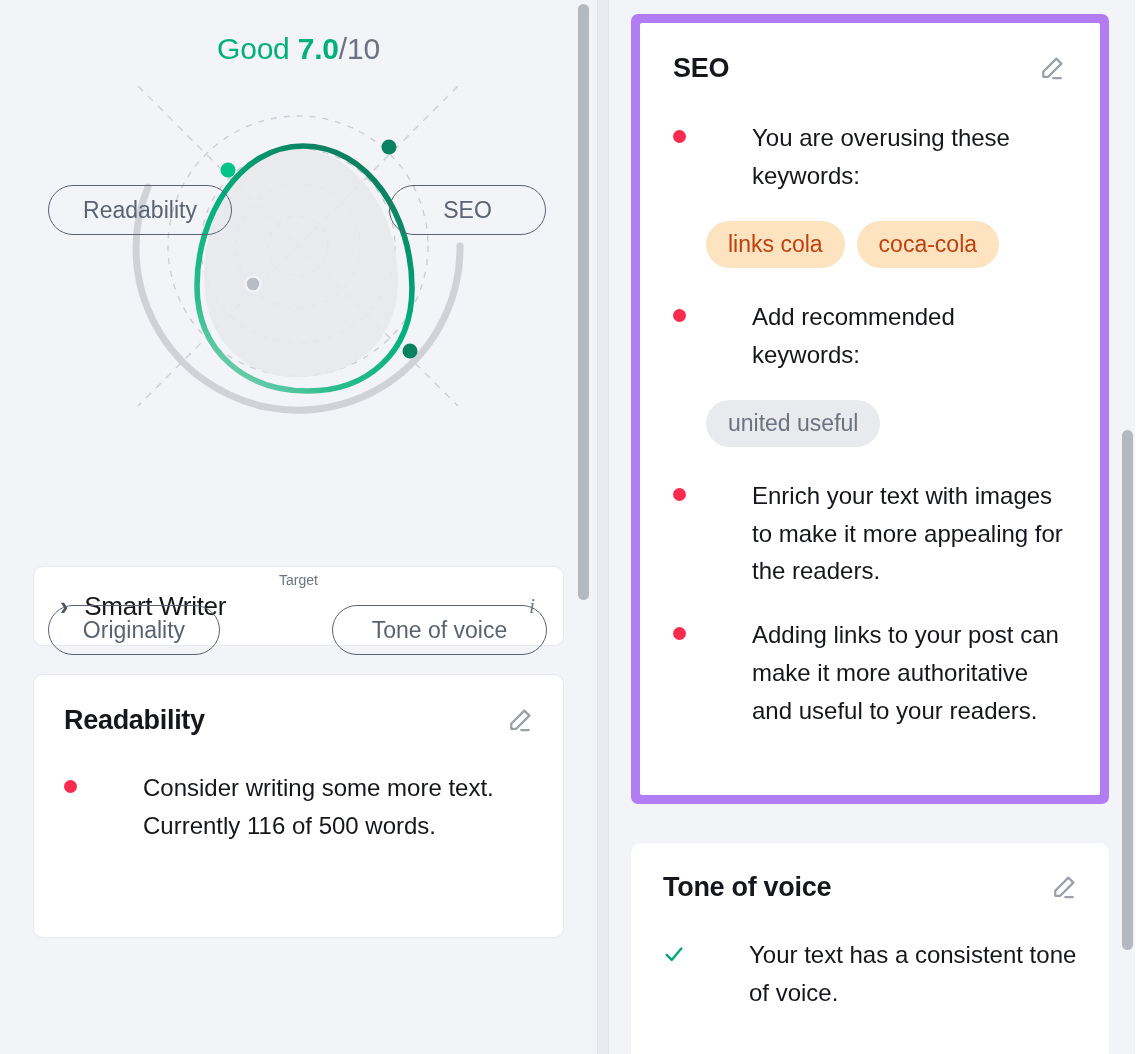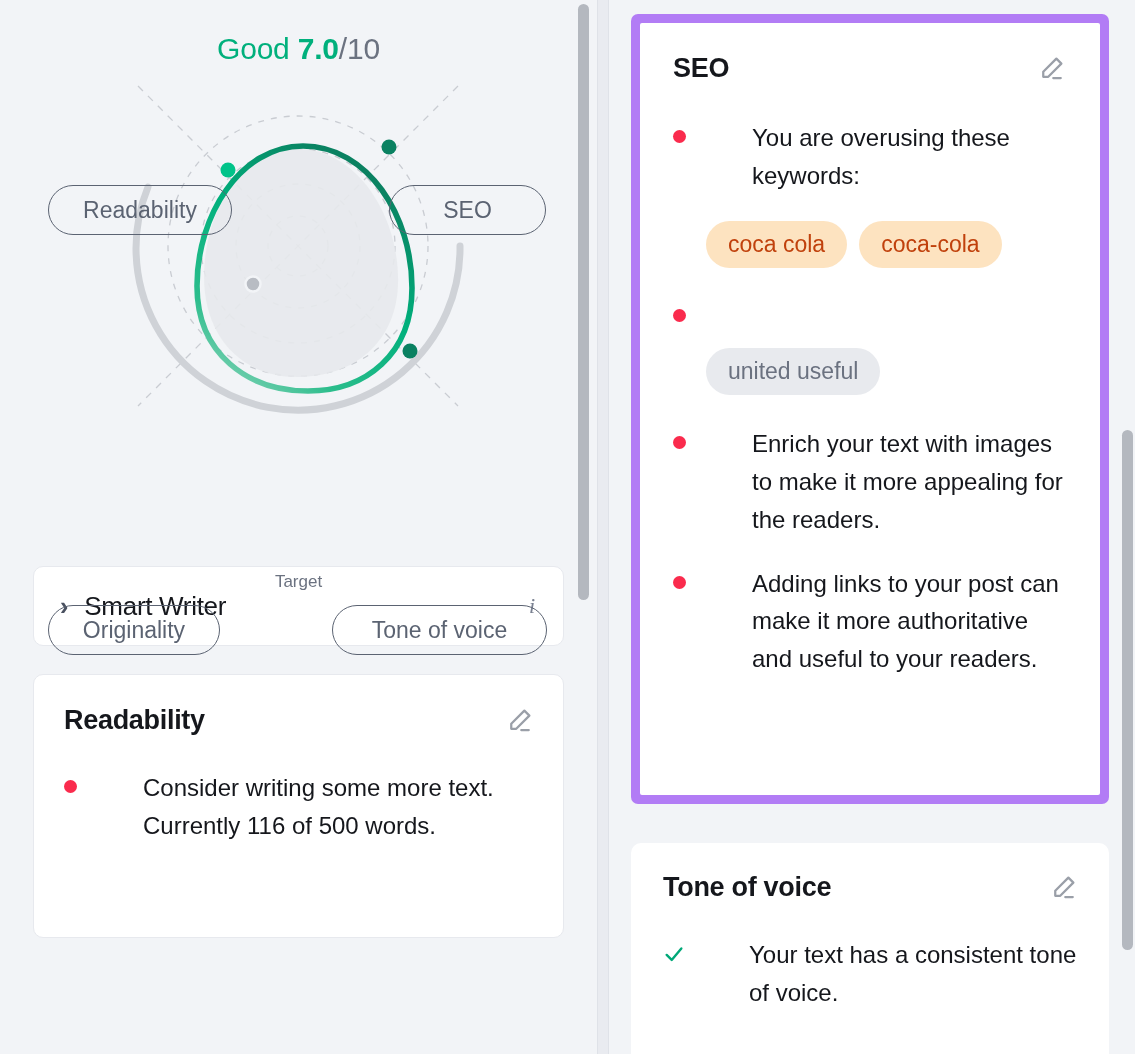--- a/index.html
+++ b/index.html
@@ -59,21 +59,21 @@
   .chip-readability { left: 48px;  top: 119px; width: 184px; }
   .chip-seo         { left: 389px; top: 119px; width: 157px; }
   .chip-originality { left: 48px;  top: 539px; width: 172px; }
   .chip-tone        { left: 332px; top: 539px; width: 215px; }
 
   .target-label {
     position: absolute;
     left: 0; right: 0;
     top: 506px;
     text-align: center;
-    font-size: 17px;
+    font-size: 14px;
     color: #6b7280;
   }
 
   
   .left-cards { padding: 0 33px; }
   .card {
     background: #ffffff;
     border-radius: 10px;
     border: 1px solid #e7e9ee;
   }
@@ -352,26 +352,27 @@
               <line x1="13" y1="20" x2="19" y2="20"></line>
             </svg>
           </span>
         </div>
 
         <div class="bullet-row">
           <span class="dot"></span>
           <span class="bullet-text">You are overusing these keywords:</span>
         </div>
         <div class="kw-row">
-          <span class="kw-warn">coca cola</span>
+          <span class="kw-warn">links cola</span>
           <span class="kw-warn">coca-cola</span>
         </div>
 
         <div class="bullet-row">
           <span class="dot"></span>
+          <span class="bullet-text">Add recommended keywords:</span>
         </div>
         <div class="kw-row stacked">
           <span class="kw-sug">united useful</span>
         </div>
 
         <div class="bullet-row">
           <span class="dot"></span>
           <span class="bullet-text">Enrich your text with images to make it more appealing for the readers.</span>
         </div>
 

